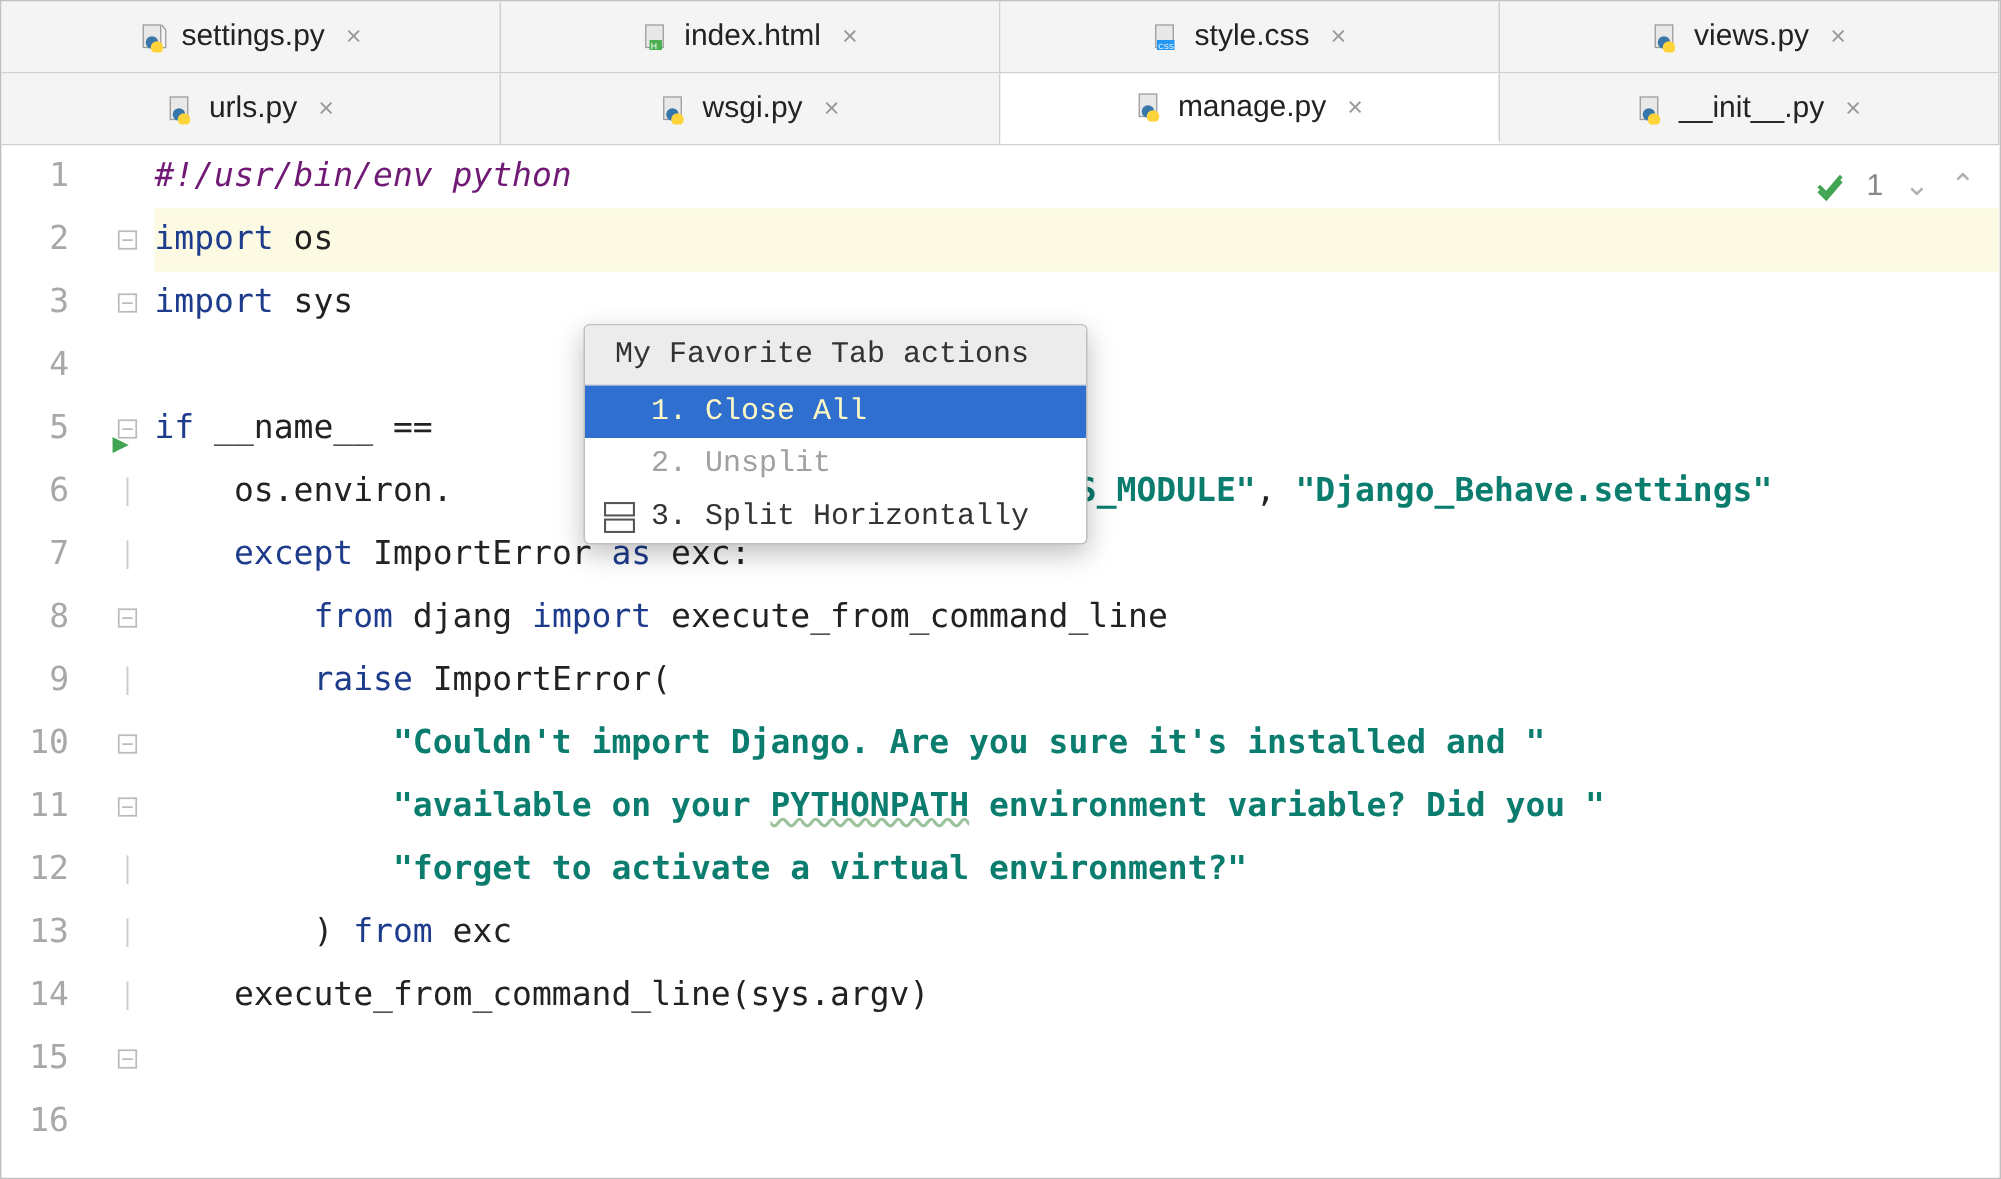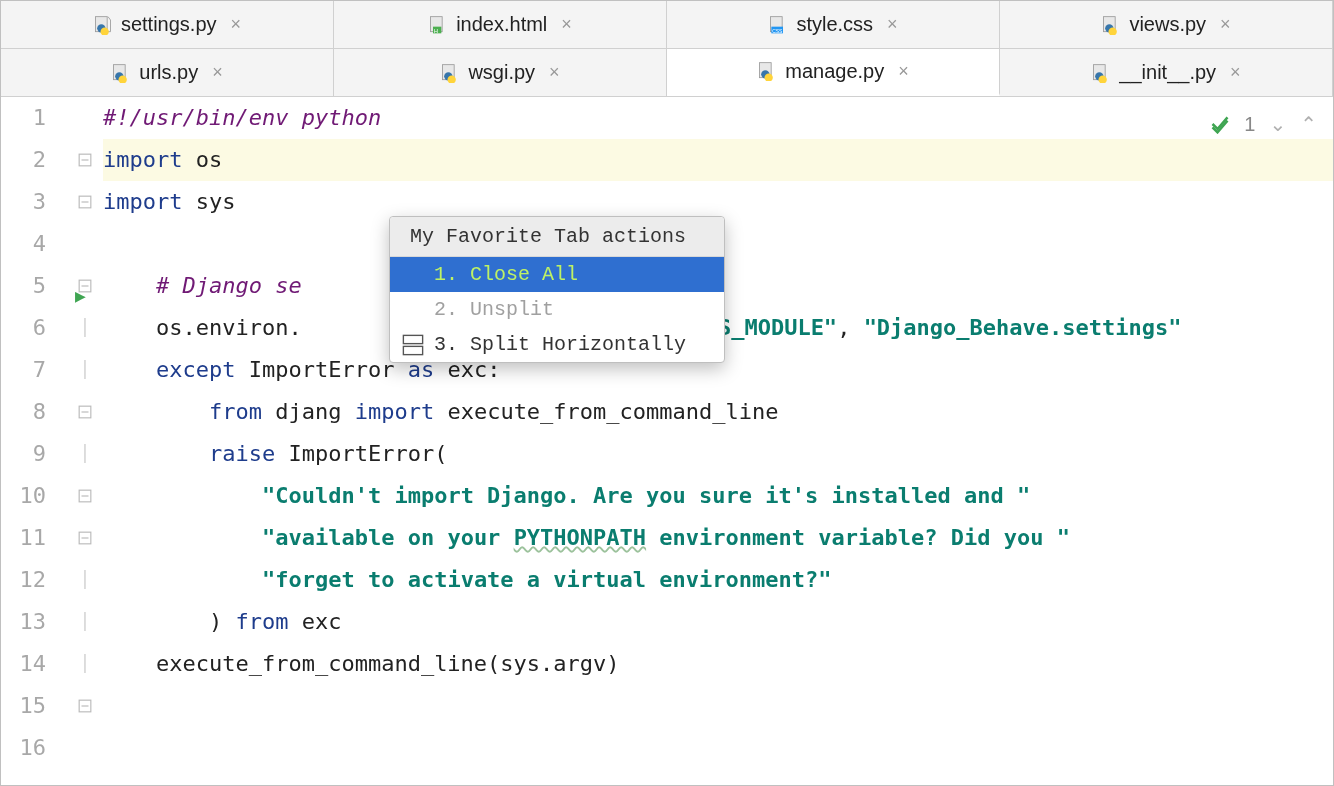--- a/index.html
+++ b/index.html
@@ -135,21 +135,21 @@
     border-radius:4px 4px 0 0;
   }
   .popup .item {
     display:flex;
     align-items:center;
     gap: 10px;
     padding: 6px 20px 6px 12px;
     color:#333;
   }
   .popup .item .iconslot { width:22px; display:flex; justify-content:center; }
-  .popup .item.sel { background:#2f6fd0; color:#bef264; }
+  .popup .item.sel { background:#2f6fd0; color:#fef9c3; }
   .popup .item.disabled { color:#a0a0a0; }
 </style>
 </head>
 <body>
 
 <div class="tabs-row">
   <div class="tab">
     <span class="icon-py"><svg viewBox="0 0 24 24">
           <rect x="3" y="2" width="14" height="18" fill="#e8e8e8" stroke="#999"></rect>
           <path d="M18 2 L21 6 L21 20 L7 20" fill="none" stroke="#999"></path>
@@ -323,21 +323,21 @@
         </svg>
       <span>1</span>
       <span class="chev">⌄</span>
       <span class="chev">⌃</span>
     </div>
 
     <div class="line"><span class="c-comment">#!/usr/bin/env python</span></div>
     <div class="line hl"><span class="c-keyword">import</span><span class="c-normal"> os</span></div>
     <div class="line"><span class="c-keyword">import</span><span class="c-normal"> sys</span></div>
     <div class="line"></div>
-    <div class="line"><span>    </span><span class="c-comment"># Django se</span></div>
+    <div class="line"><span class="c-keyword">if</span><span class="c-normal"> __name__ == </span></div>
     <div class="line"><span class="c-normal">    os.environ.</span><span style="display:inline-block;width:350px"></span><span class="c-string">TTINGS_MODULE"</span><span class="c-normal">, </span><span class="c-string">"Django_Behave.settings"</span></div>
     <div class="line"><span>    </span><span class="c-keyword">except</span><span class="c-normal"> ImportError </span><span class="c-keyword">as</span><span class="c-normal"> exc:</span></div>
     <div class="line"><span>        </span><span class="c-keyword">from</span><span class="c-normal"> djang </span><span class="c-keyword">import</span><span class="c-normal"> execute_from_command_line</span></div>
     <div class="line"><span>        </span><span class="c-keyword">raise</span><span class="c-normal"> ImportError(</span></div>
     <div class="line"><span>            </span><span class="c-string">"Couldn't import Django. Are you sure it's installed and "</span></div>
     <div class="line"><span>            </span><span class="c-string">"available on your </span><span class="c-string squiggle">PYTHONPATH</span><span class="c-string"> environment variable? Did you "</span></div>
     <div class="line"><span>            </span><span class="c-string">"forget to activate a virtual environment?"</span></div>
     <div class="line"><span class="c-normal">        ) </span><span class="c-keyword">from</span><span class="c-normal"> exc</span></div>
     <div class="line"><span class="c-normal">    execute_from_command_line(sys.argv)</span></div>
   </div>

